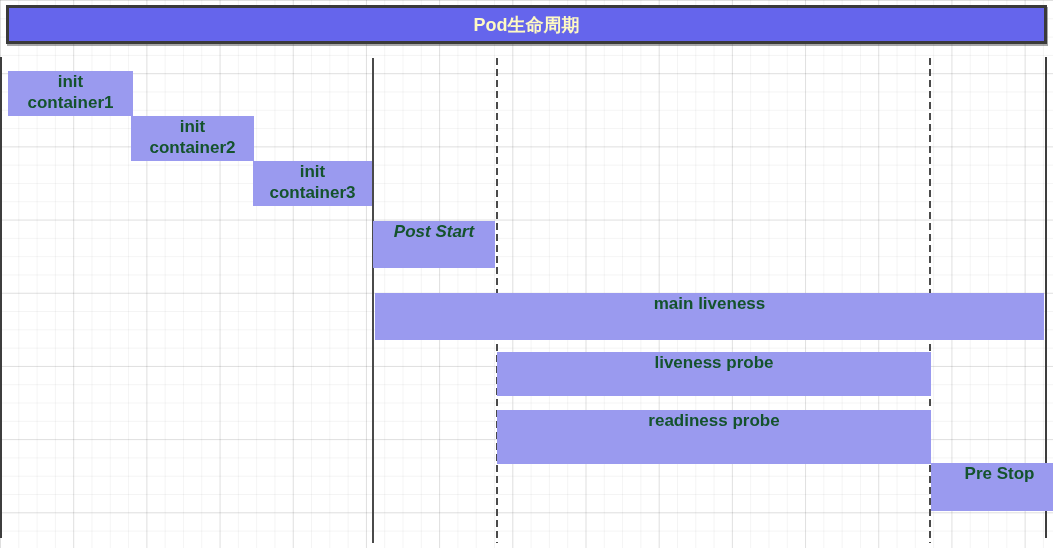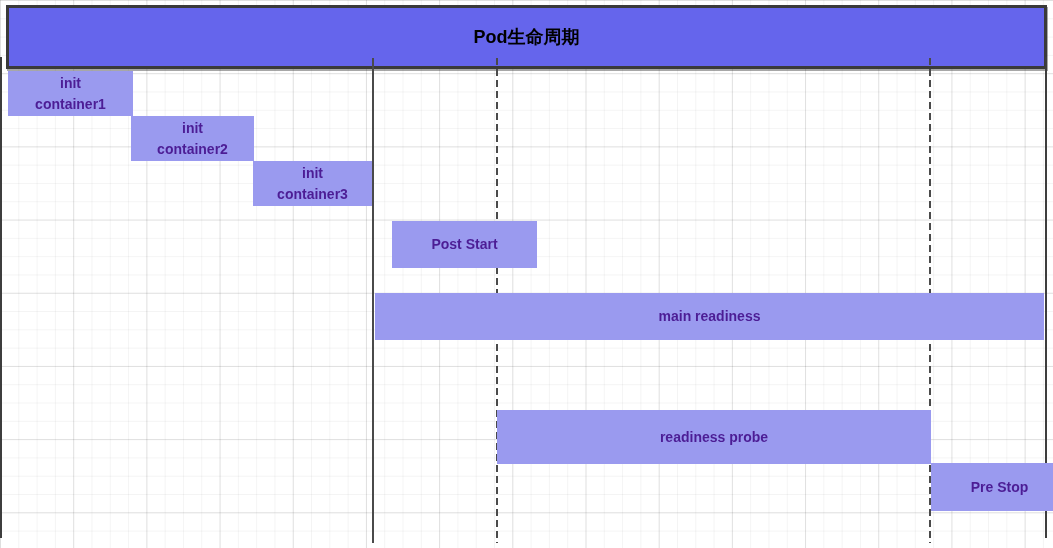--- a/index.html
+++ b/index.html
@@ -22,59 +22,58 @@
     background-image:
       linear-gradient(to right, rgba(0,0,0,0.085) 1px, transparent 1px),
       linear-gradient(to bottom, rgba(0,0,0,0.085) 1px, transparent 1px),
       linear-gradient(to right, rgba(0,0,0,0.045) 1px, transparent 1px),
       linear-gradient(to bottom, rgba(0,0,0,0.045) 1px, transparent 1px);
     background-size: 73.2px 73.2px, 73.2px 73.2px, 18.3px 18.3px, 18.3px 18.3px;
   }
   .title-bar {
     position: absolute;
     left: 6px; top: 5px;
-    width: 1041px; height: 64px;
+    width: 1041px; height: 39px;
     box-sizing: border-box;
     background: #6565EC;
     border: 3px solid #3a3a3a;
     box-shadow: 1px 2px 0 rgba(60,60,60,0.45);
     display: flex;
     align-items: center;
     justify-content: center;
     font-size: 18px;
     font-weight: bold;
-    color: #000000;
+    color: #fef9c3;
   }
   .vline { position: absolute; width: 2px; }
   .frame-left   { left: 0px;    top: 57px; height: 481px; background: #3d3d3d; }
   .frame-right  { left: 1045px; top: 57px; height: 481px; background: #3d3d3d; }
   .solid-divider{ left: 372px;  top: 58px; height: 485px; background: #4a4a4a; }
   .dashed {
     top: 58px; height: 485px;
     background: repeating-linear-gradient(to bottom, #4a4a4a 0 7px, transparent 7px 11px);
   }
   .dashed-1 { left: 496px; }
   .dashed-2 { left: 929px; }
   .bar {
     position: absolute;
     background: #9A9AEF;
-    color: #4c1d95;
+    color: #14532d;
     font-weight: bold;
-    font-size: 14px;
+    font-size: 17px;
     line-height: 21px;
     display: flex;
-    align-items: center;
     justify-content: center;
     text-align: center;
     white-space: pre-line;
   }
   .bar-init1      { left: 8px;   top: 71px;  width: 125px; height: 45px; }
   .bar-init2      { left: 131px; top: 116px; width: 123px; height: 45px; }
   .bar-init3      { left: 253px; top: 161px; width: 119px; height: 45px; }
-  .bar-post-start { left: 392px; top: 221px; width: 145px; height: 47px; }
+  .bar-post-start { left: 373px; top: 221px; width: 122px; height: 47px; font-style: italic; }
   .bar-main       { left: 375px; top: 293px; width: 669px; height: 47px; }
   .bar-liveness   { left: 497px; top: 352px; width: 434px; height: 44px; }
   .bar-readiness  { left: 497px; top: 410px; width: 434px; height: 54px; }
   .bar-pre-stop   { left: 931px; top: 463px; width: 137px; height: 48px; }
 </style>
 </head>
 <body>
 
 <div class="stage">
 
@@ -103,23 +102,26 @@
   <div class="bar bar-init3">
     <span>init
 container3</span>
   </div>
 
   <div class="bar bar-post-start">
     <span>Post Start</span>
   </div>
 
   <div class="bar bar-main">
-    <span>main readiness</span>
+    <span>main liveness</span>
   </div>
 
+  <div class="bar bar-liveness">
+    <span>liveness probe</span>
+  </div>
 
   <div class="bar bar-readiness">
     <span>readiness probe</span>
   </div>
 
   <div class="bar bar-pre-stop">
     <span>Pre Stop</span>
   </div>
 
 </div>

